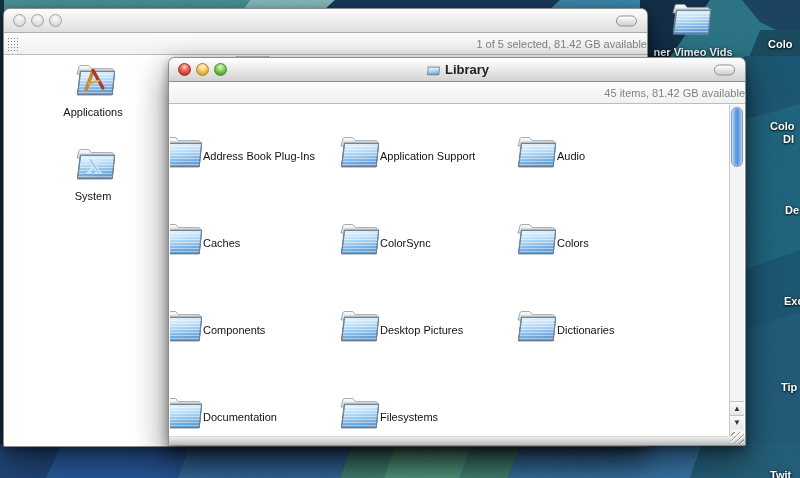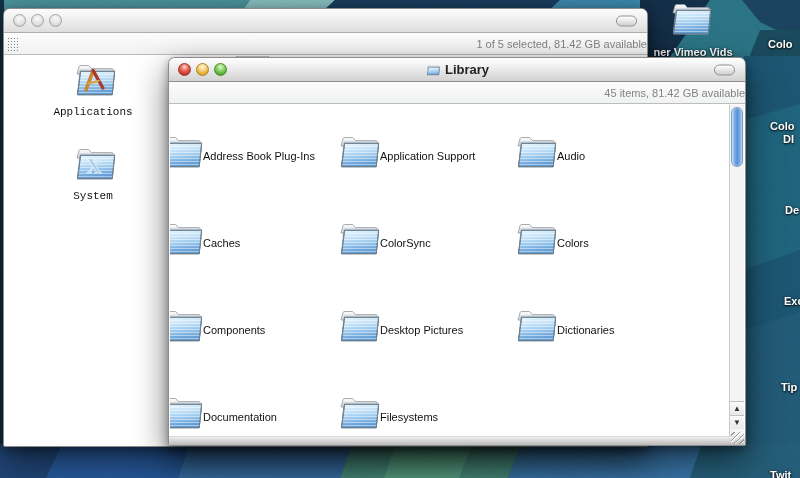--- a/index.html
+++ b/index.html
@@ -39,21 +39,21 @@
 
   
   #win-back { left:3px; top:8px; width:645px; height:439px; z-index:2; }
   #win-back .content { position:absolute; left:1px; right:1px; top:47px; bottom:2px; background:#fff;
     border-radius:0 0 2px 2px; overflow:hidden; }
   .disk-proxy { width:11px; height:13px; border-radius:2px; border:1px solid #7f7f7f;
     background:linear-gradient(#f5f5f5,#b8b8b8); box-shadow:inset 0 1px 0 #fff; }
   .hscroll-frag { position:absolute; left:231px; top:0px; width:33px; height:6px; background:#c9c9c9;
     border:1px solid #a9a9a9; border-top:none; }
   .side-icon-cell { position:absolute; width:90px; display:flex; flex-direction:column; align-items:center; }
-  .side-icon-cell .icon-label { margin-top:8px; font-size:11px; color:#111;font-family:Liberation Mono, monospace; }
+  .side-icon-cell .icon-label { margin-top:8px; font-size:11px; color:#111; }
 
   
   #win-front { left:168px; top:57px; width:578px; height:389px; z-index:3; }
   #win-front .content { position:absolute; left:1px; top:47px; width:562px; bottom:9px; background:#fff; overflow:hidden; }
   .folder-grid { position:absolute; left:-13px; top:1px; display:grid;
     grid-template-columns:177px 177px 177px; grid-auto-rows:87px; }
   .folder-cell { display:flex; flex-direction:row; align-items:center; padding-top:5px; cursor:default; }
   .folder-cell .folder-label { margin-top:8px; font-size:11px; color:#111; white-space:nowrap; }
 
   

